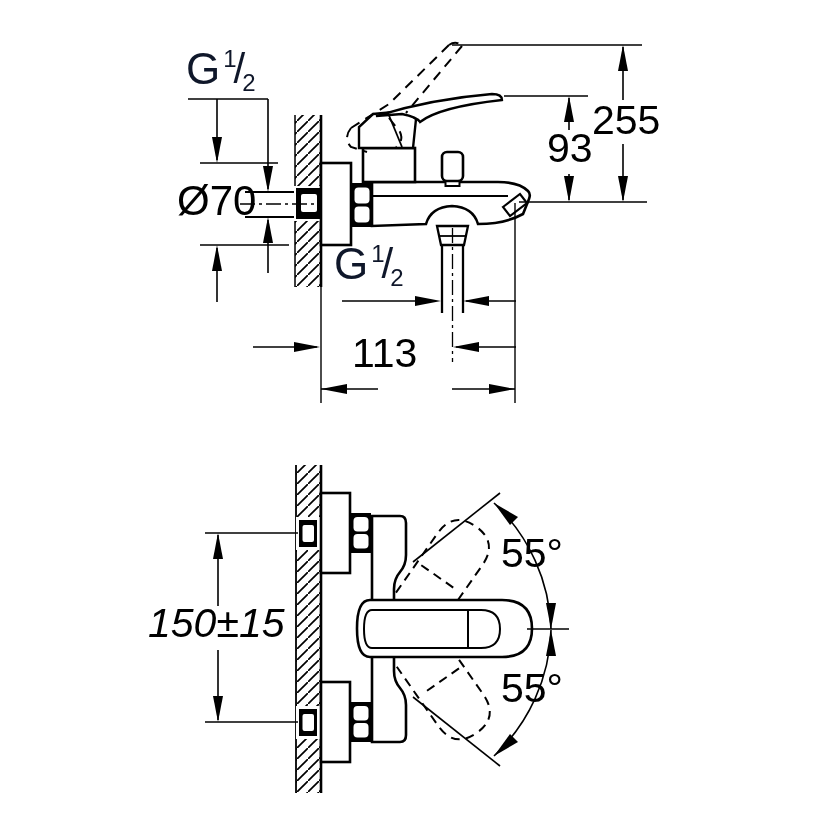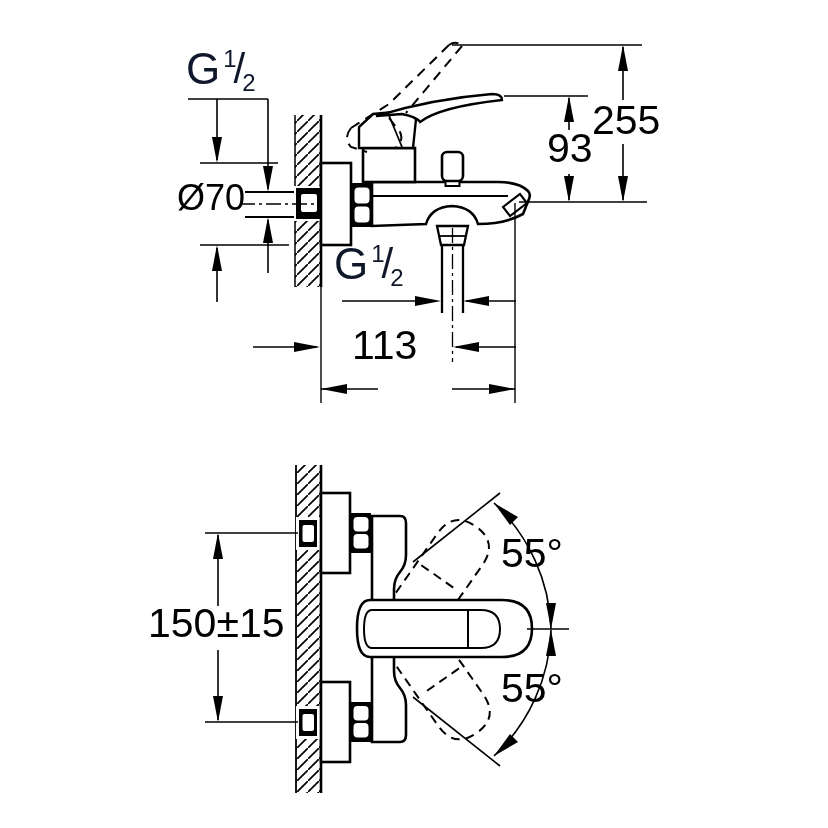--- a/index.html
+++ b/index.html
@@ -6,21 +6,21 @@
   #stage {
     position:relative; width:828px; height:828px;
     background:#ffffff; overflow:hidden;
     font-family:"Liberation Sans","DejaVu Sans",sans-serif;
   }
   #drawing-svg { position:absolute; left:0; top:0; }
   .dim-text {
     position:absolute; color:#000; font-size:41px; line-height:1;
     white-space:nowrap; letter-spacing:0px;
   }
-  .dia-text { font-size:36px; }
+  .dia-text { font-size:42px; }
   .gfrac { position:absolute; color:#0f172a; white-space:nowrap; line-height:1; }
   .gfrac .letter { font-size:44px; }
   .gfrac .num    { font-size:24px; vertical-align:17px; margin-left:3px;}
   .gfrac .slash  { font-size:42px; vertical-align:1px; margin:0 -3px; }
   .gfrac .den    { font-size:24px; vertical-align:-7px; }
 </style>
 </head>
 <body>
 
 <div id="stage">
@@ -217,21 +217,21 @@
   <div class="gfrac" style="left:186px; top:47px;"><span class="letter">G</span><span class="num">1</span><span class="slash">/</span><span class="den">2</span></div>
 
   <div class="dim-text dia-text" style="left:177px; top:180px;">Ø70</div>
 
   <div class="dim-text" style="left:547px; top:128px;text-align:center;">93</div>
 
   <div class="dim-text" style="left:592px; top:100px;">255</div>
 
   <div class="gfrac" style="left:334px; top:242px;"><span class="letter">G</span><span class="num">1</span><span class="slash">/</span><span class="den">2</span></div>
 
-  <div class="dim-text" style="left:352px; top:325px;">113</div>
-
-
-  <div class="dim-text" style="left:148px; top:603px;">150±15</div>
+  <div class="dim-text" style="left:352px; top:333px;">113</div>
+
+
+  <div class="dim-text" style="left:148px; top:603px;font-style:italic;">150±15</div>
 
   <div class="dim-text" style="left:501px; top:533px;">55°</div>
 
   <div class="dim-text" style="left:501px; top:668px;">55°</div>
 </div>
 
 </body></html>

